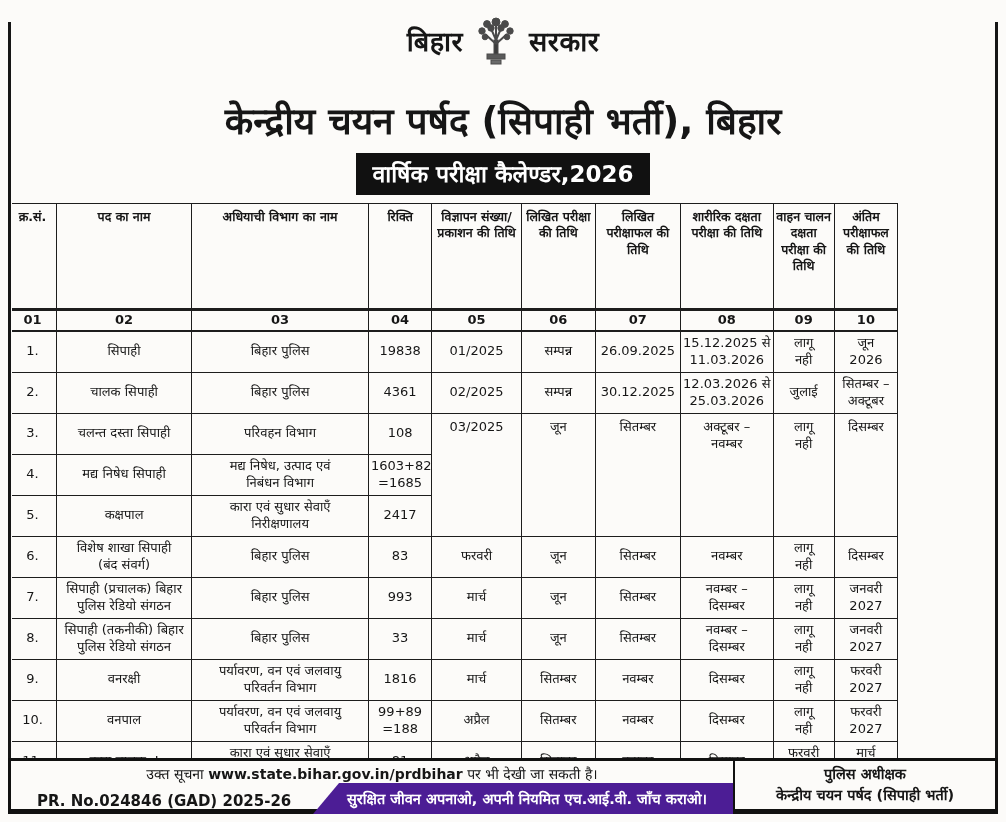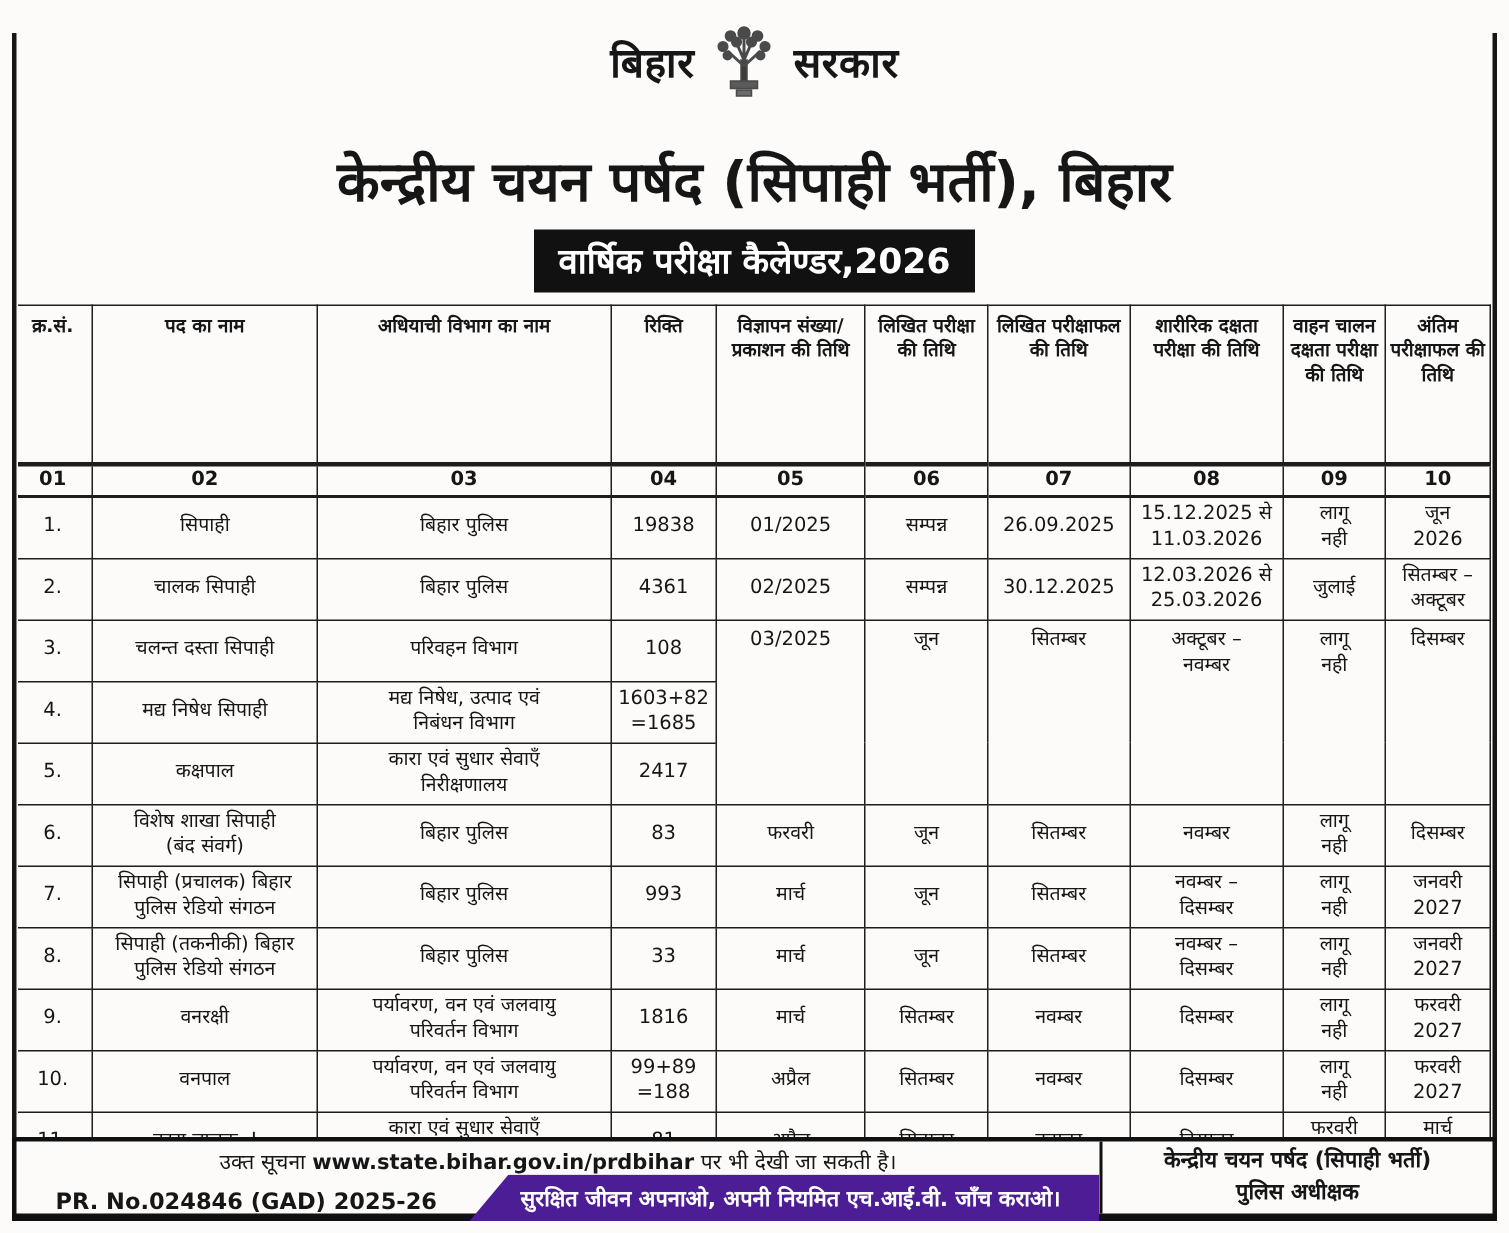--- a/index.html
+++ b/index.html
@@ -25,21 +25,21 @@
   .org-title{margin-top:28px;font-size:37px;font-weight:bold;}
   .calendar-banner{
     display:inline-block;margin-top:8px;margin-bottom:8px;
     background:#111;color:#fff;font-size:23px;font-weight:bold;
     padding:4px 16px 6px 16px;
   }
 
   
   table.exam{
     border-collapse:collapse;table-layout:fixed;
-    width:986px;margin-left:8px;
+    width:890px;margin-left:8px;
     font-size:13px;
   }
   table.exam th,table.exam td{
     border:1.6px solid #1d1d1d;
     padding:3px 2px;
     text-align:center;vertical-align:middle;
     white-space:pre-line;line-height:1.3;
     overflow:hidden;
   }
   table.exam thead th.col-label{
@@ -320,17 +320,17 @@
     <div class="footer-main">
       <div class="notice-line">
         <span>उक्त सूचना </span><span class="url">www.state.bihar.gov.in/prdbihar</span><span> पर भी देखी जा सकती है।</span>
       </div>
       <div class="footer-bottom">
         <div class="pr-number">PR. No.024846  (GAD) 2025-26</div>
         <div class="hiv-ribbon">सुरक्षित जीवन अपनाओ, अपनी नियमित एच.आई.वी. जाँच कराओ।</div>
       </div>
     </div>
     <div class="footer-sign">
+      <div>पुलिस अधीक्षक</div>
       <div>केन्द्रीय चयन पर्षद (सिपाही भर्ती)</div>
-      <div>पुलिस अधीक्षक</div>
     </div>
   </div>
 </div>
 
 </body></html>

